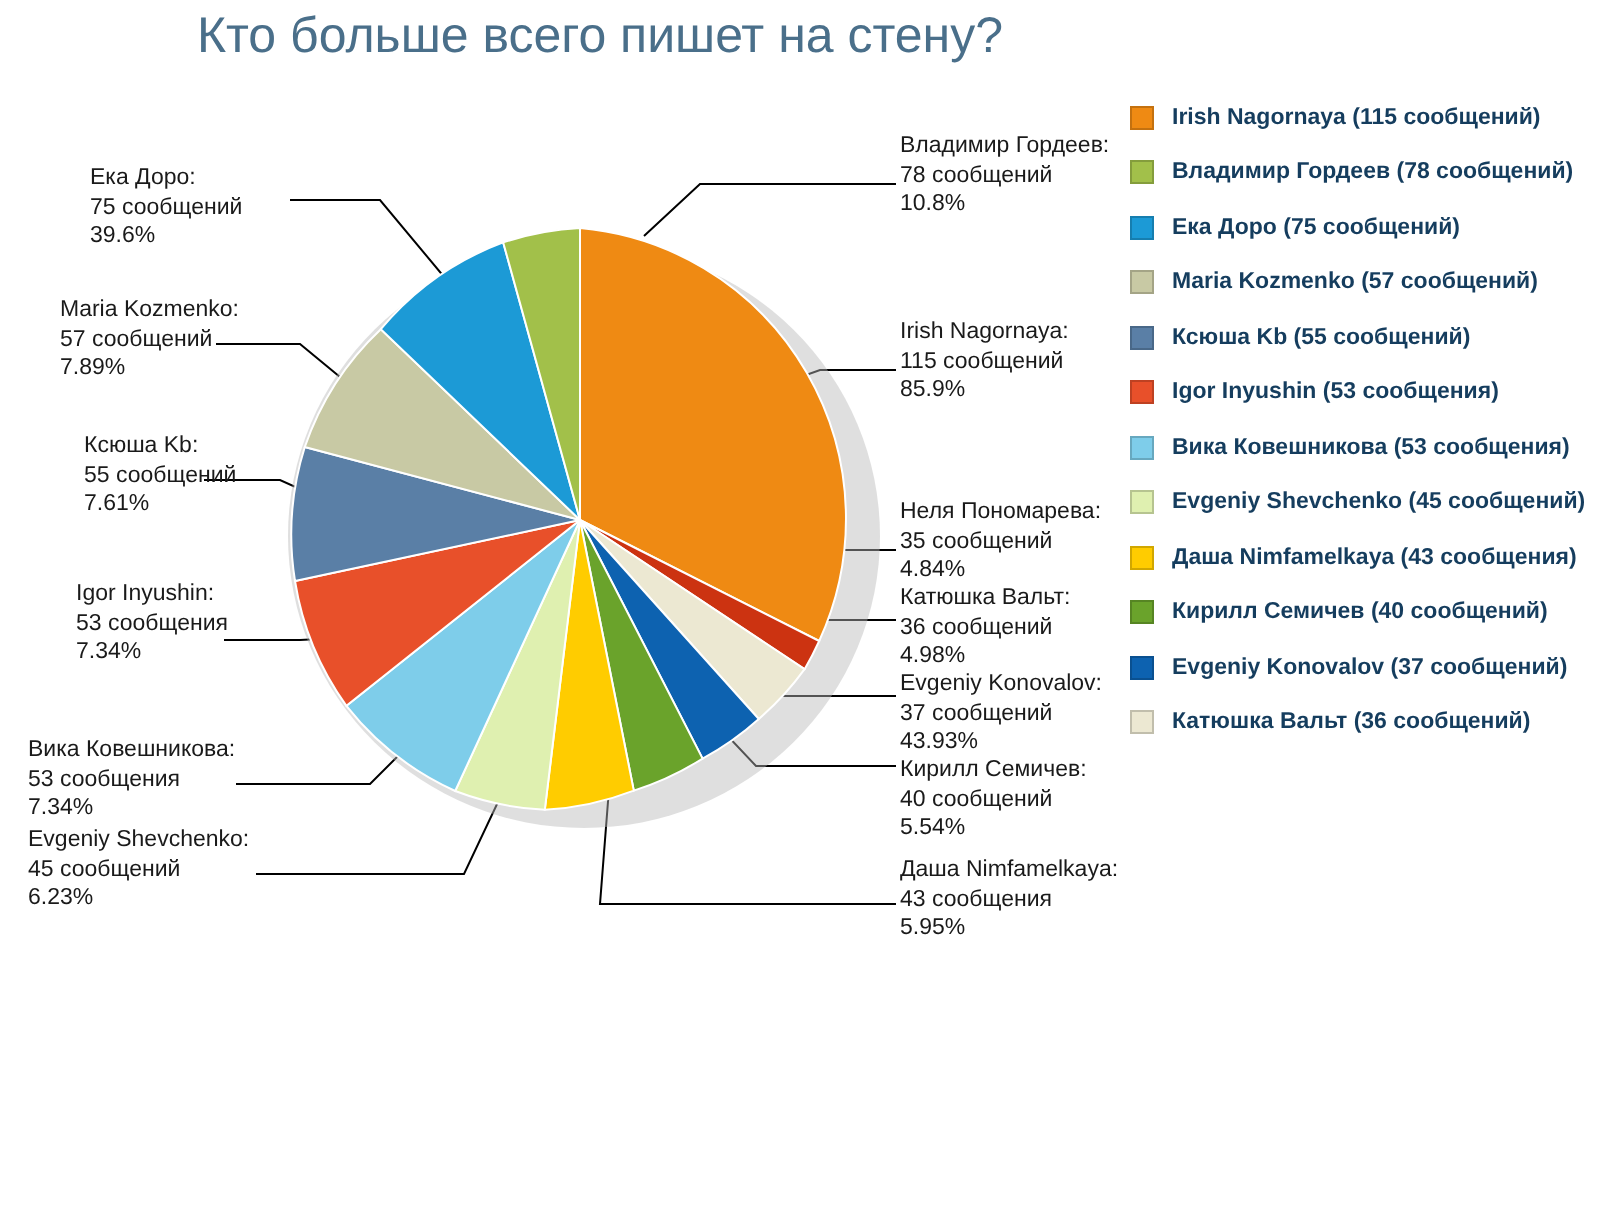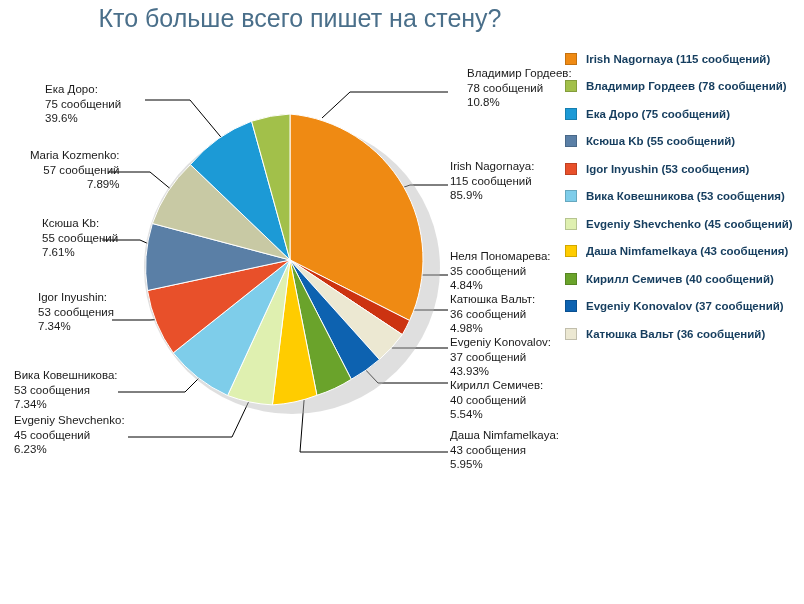--- a/index.html
+++ b/index.html
@@ -151,21 +151,21 @@
       <path d="M160 160 L17.5 190.5 A146 146 0 0 1 22.4 123.5 Z" fill="#5a7fa6" stroke="#ffffff" stroke-width="1"></path>
 
       <path d="M160 160 L22.4 123.5 A146 146 0 0 1 60.4 64.6 Z" fill="#c8c9a4" stroke="#ffffff" stroke-width="1"></path>
 
       <path d="M160 160 L60.4 64.6 A146 146 0 0 1 121.6 21.2 Z" fill="#1c9ad6" stroke="#ffffff" stroke-width="1"></path>
 
       <path d="M160 160 L121.6 21.2 A146 146 0 0 1 160 14 Z" fill="#a2c04a" stroke="#ffffff" stroke-width="1"></path>
     </svg>
   </div>
 
-  <div class="callout right" style="left:450px; top:66px;margin-left:17px;">
+  <div class="callout right" style="left:450px; top:66px;">
     <div>Владимир Гордеев:</div>
     <div>78 сообщений</div>
     <div>10.8%</div>
   </div>
 
   <div class="callout right" style="left:450px; top:159px;">
     <div>Irish Nagornaya:</div>
     <div>115 сообщений</div>
     <div>85.9%</div>
   </div>
@@ -217,21 +217,21 @@
     <div>53 сообщения</div>
     <div>7.34%</div>
   </div>
 
   <div class="callout left" style="left:42px; top:216px;">
     <div>Ксюша Kb:</div>
     <div>55 сообщений</div>
     <div>7.61%</div>
   </div>
 
-  <div class="callout left" style="left:30px; top:148px;text-align:right;">
+  <div class="callout left" style="left:30px; top:148px;">
     <div>Maria Kozmenko:</div>
     <div>57 сообщений</div>
     <div>7.89%</div>
   </div>
 
   <div class="callout left" style="left:45px; top:82px;">
     <div>Ека Доро:</div>
     <div>75 сообщений</div>
     <div>39.6%</div>
   </div>
@@ -243,20 +243,24 @@
     </div>
     <div class="legend-row">
       <span class="legend-swatch" style="background:#a2c04a"></span>
       <span class="legend-label">Владимир Гордеев (78 сообщений)</span>
     </div>
     <div class="legend-row">
       <span class="legend-swatch" style="background:#1c9ad6"></span>
       <span class="legend-label">Ека Доро (75 сообщений)</span>
     </div>
     <div class="legend-row">
+      <span class="legend-swatch" style="background:#c8c9a4"></span>
+      <span class="legend-label">Maria Kozmenko (57 сообщений)</span>
+    </div>
+    <div class="legend-row">
       <span class="legend-swatch" style="background:#5a7fa6"></span>
       <span class="legend-label">Ксюша Kb (55 сообщений)</span>
     </div>
     <div class="legend-row">
       <span class="legend-swatch" style="background:#e8502a"></span>
       <span class="legend-label">Igor Inyushin (53 сообщения)</span>
     </div>
     <div class="legend-row">
       <span class="legend-swatch" style="background:#7ecdea"></span>
       <span class="legend-label">Вика Ковешникова (53 сообщения)</span>

